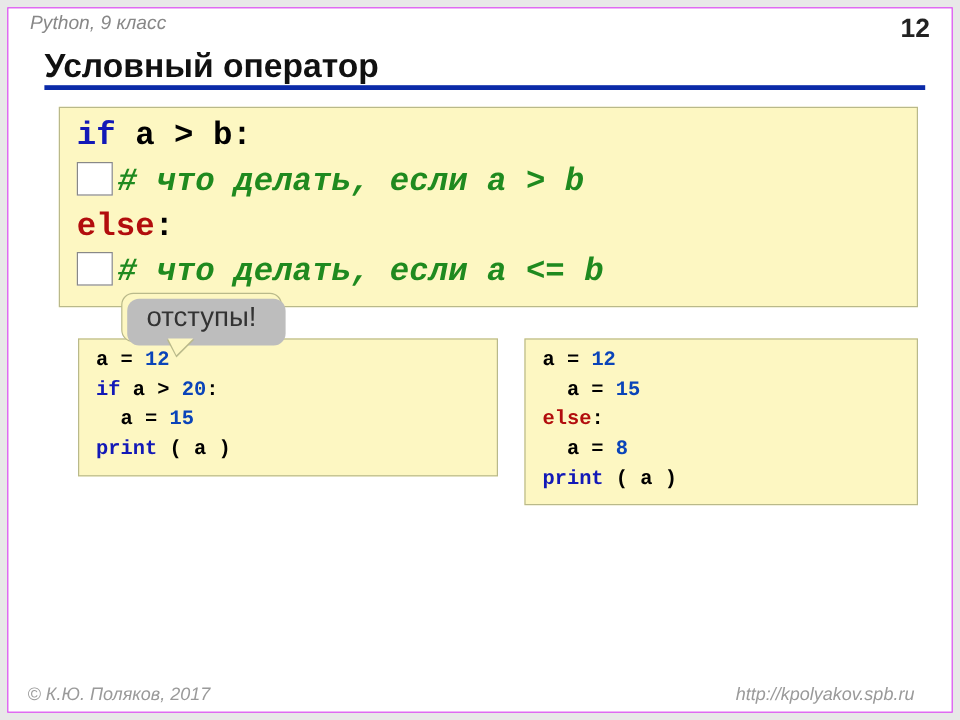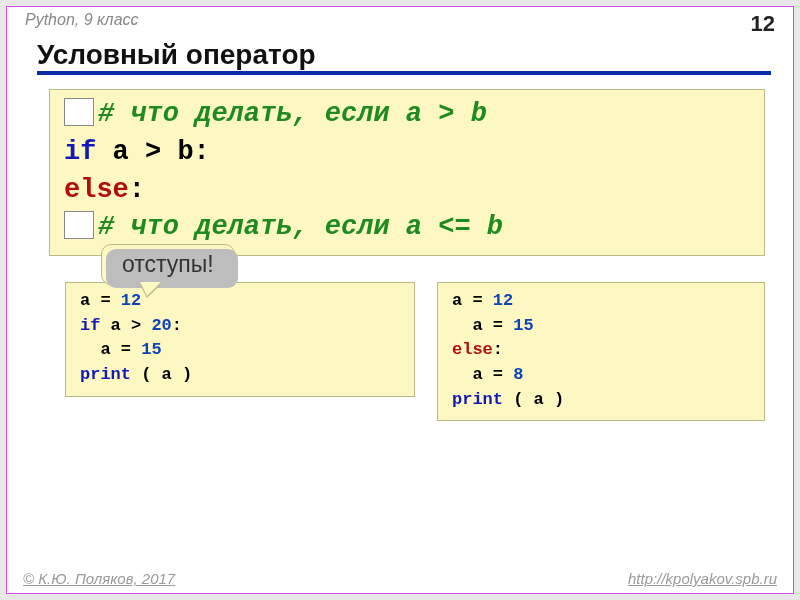--- a/index.html
+++ b/index.html
@@ -123,49 +123,48 @@
     position: absolute;
     left: 37px; bottom: -14px;
     width: 0; height: 0;
     border-left: 8px solid transparent;
     border-right: 15px solid transparent;
     border-top: 15px solid #b9b98a;
     z-index: 4;
   }
   .footer {
     position: absolute;
-    left: 0; right: 0; bottom: 0;
+    left: 0; right: 15px; bottom: 0;
     display: flex; justify-content: space-between;
     padding: 4px 16px 6px 16px;
     font-style: italic;
     font-size: 15px;
     color: #9a9a9a;
-    text-decoration: underline;
   }
 </style>
 </head>
 <body>
 
 <div class="slide">
 
   <div class="header">
     <span class="course">Python, 9 класс</span>
     <span class="pagenum">12</span>
   </div>
 
   <div class="title-wrap">
     <span class="title">Условный оператор</span>
     <div class="rule"></div>
   </div>
 
   <div class="wrap main-code">
     <div class="codebox">
       <div class="shadow"></div>
+      <div><span class="kw">if</span><span> a &gt; b:</span></div>
       <div><span class="indent-box"></span><span class="cmt"># что делать, если a &gt; b</span></div>
-      <div><span class="kw">if</span><span> a &gt; b:</span></div>
       <div><span class="kw-else">else</span><span>:</span></div>
       <div><span class="indent-box"></span><span class="cmt"># что делать, если a &lt;= b</span></div>
     </div>
   </div>
 
   <div class="cols">
 
     <div class="col-left">
       <div class="callout">
         <div class="shadow"></div>

